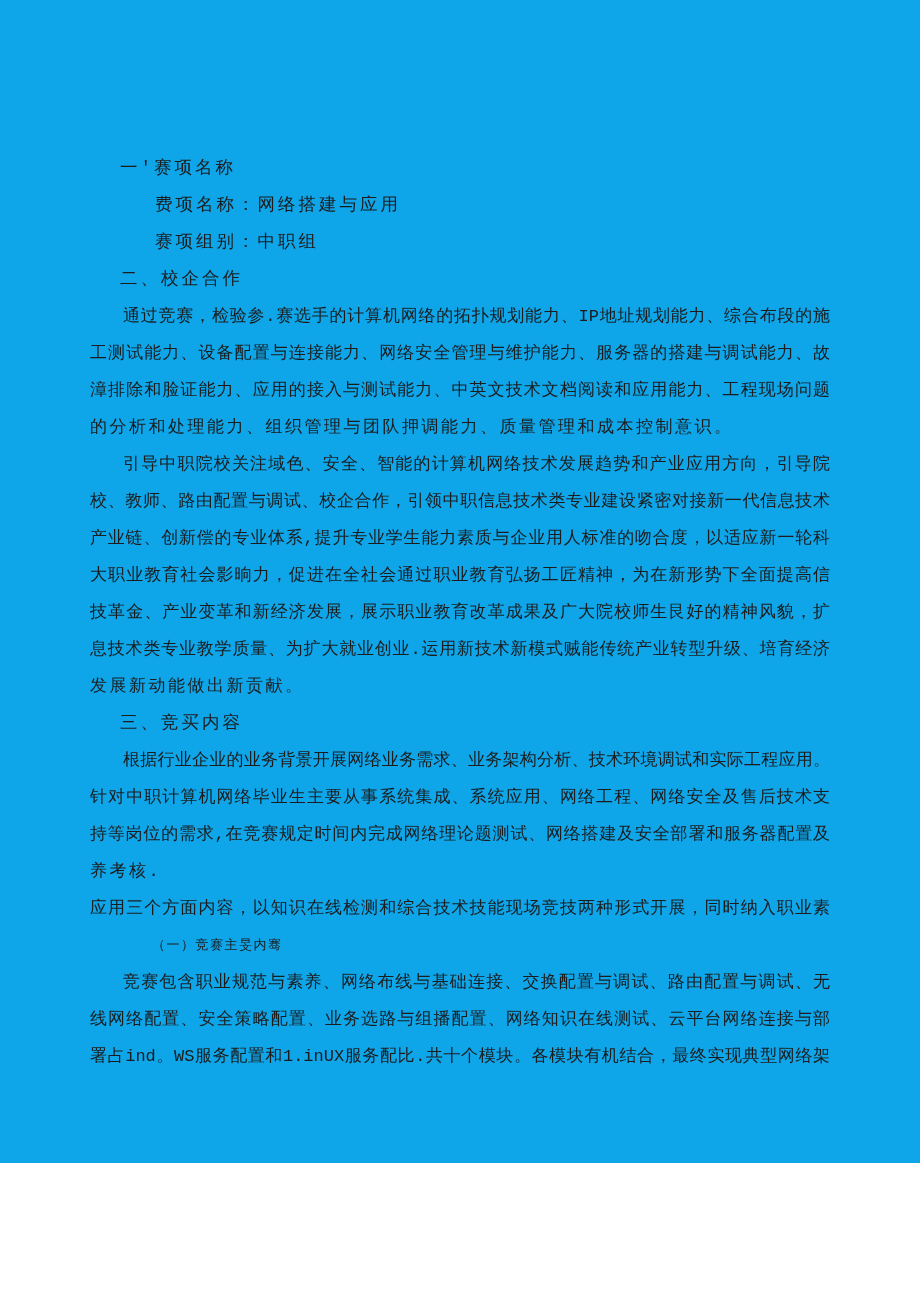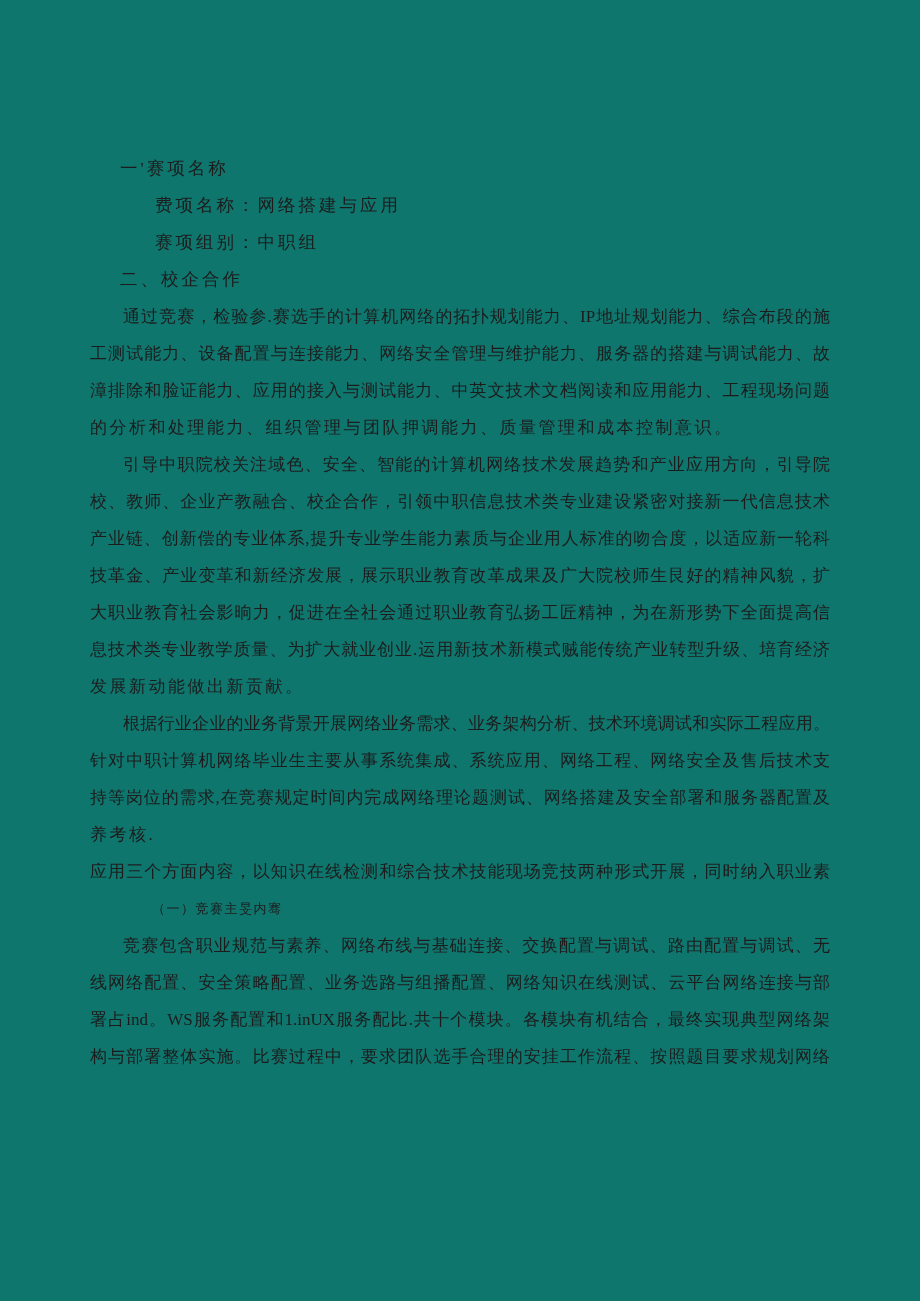--- a/index.html
+++ b/index.html
@@ -4,24 +4,24 @@
 <title>Document</title>
 <style>
   html, body {
     margin: 0;
     padding: 0;
     background: #ffffff;
   }
   .page {
     position: relative;
     width: 920px;
-    height: 1301px;
-    background: #0f766e;
+    height: 1163px;
+    background: #0ea5e9;
     color: #1c1c1c;
-    font-family: Liberation Serif, serif;
+    font-family: Liberation Mono, monospace;
     overflow: hidden;
   }
   .content {
     position: absolute;
     left: 90px;
     top: 150px;
     width: 740px;
   }
   .line {
     height: 37px;
@@ -68,30 +68,30 @@
   <div class="content">
       <div class="heading">一'赛项名称</div>
       <div class="item">费项名称：网络搭建与应用</div>
       <div class="item">赛项组别：中职组</div>
       <div class="heading">二、校企合作</div>
       <div class="line first">通过竞赛，检验参.赛选手的计算机网络的拓扑规划能力、IP地址规划能力、综合布段的施</div>
       <div class="line">工测试能力、设备配置与连接能力、网络安全管理与维护能力、服务器的搭建与调试能力、故</div>
       <div class="line">漳排除和脸证能力、应用的接入与测试能力、中英文技术文档阅读和应用能力、工程现场问题</div>
       <div class="line last">的分析和处理能力、组织管理与团队押调能力、质量管理和成本控制意识。</div>
       <div class="line first">引导中职院校关注域色、安全、智能的计算机网络技术发展趋势和产业应用方向，引导院</div>
-      <div class="line">校、教师、企业产教融合、校企合作，引领中职信息技术类专业建设紧密对接新一代信息技术</div>
+      <div class="line">校、教师、路由配置与调试、校企合作，引领中职信息技术类专业建设紧密对接新一代信息技术</div>
       <div class="line">产业链、创新偿的专业体系,提升专业学生能力素质与企业用人标准的吻合度，以适应新一轮科</div>
+      <div class="line">大职业教育社会影晌力，促进在全社会通过职业教育弘扬工匠精神，为在新形势下全面提高信</div>
       <div class="line">技革金、产业变革和新经济发展，展示职业教育改革成果及广大院校师生艮好的精神风貌，扩</div>
-      <div class="line">大职业教育社会影晌力，促进在全社会通过职业教育弘扬工匠精神，为在新形势下全面提高信</div>
       <div class="line">息技术类专业教学质量、为扩大就业创业.运用新技术新模式贼能传统产业转型升级、培育经济</div>
       <div class="line last">发展新动能做出新贡献。</div>
+      <div class="heading">三、竞买内容</div>
       <div class="line first">根据行业企业的业务背景开展网络业务需求、业务架构分析、技术环境调试和实际工程应用。</div>
       <div class="line">针对中职计算机网络毕业生主要从事系统集成、系统应用、网络工程、网络安全及售后技术支</div>
       <div class="line">持等岗位的需求,在竞赛规定时间内完成网络理论题测试、网络搭建及安全部署和服务器配置及</div>
       <div class="line last">养考核.</div>
       <div class="line">应用三个方面内容，以知识在线检测和综合技术技能现场竞技两种形式开展，同时纳入职业素</div>
       <div class="subheading">（一）竞赛主旻内骞</div>
       <div class="line first">竞赛包含职业规范与素养、网络布线与基础连接、交换配置与调试、路由配置与调试、无</div>
       <div class="line">线网络配置、安全策略配置、业务选路与组播配置、网络知识在线测试、云平台网络连接与部</div>
       <div class="line">署占ind。WS服务配置和1.inUX服务配比.共十个模块。各模块有机结合，最终实现典型网络架</div>
-      <div class="line">构与部署整体实施。比赛过程中，要求团队选手合理的安挂工作流程、按照题目要求规划网络</div>
     </div>
 </div>
 
 </body></html>

